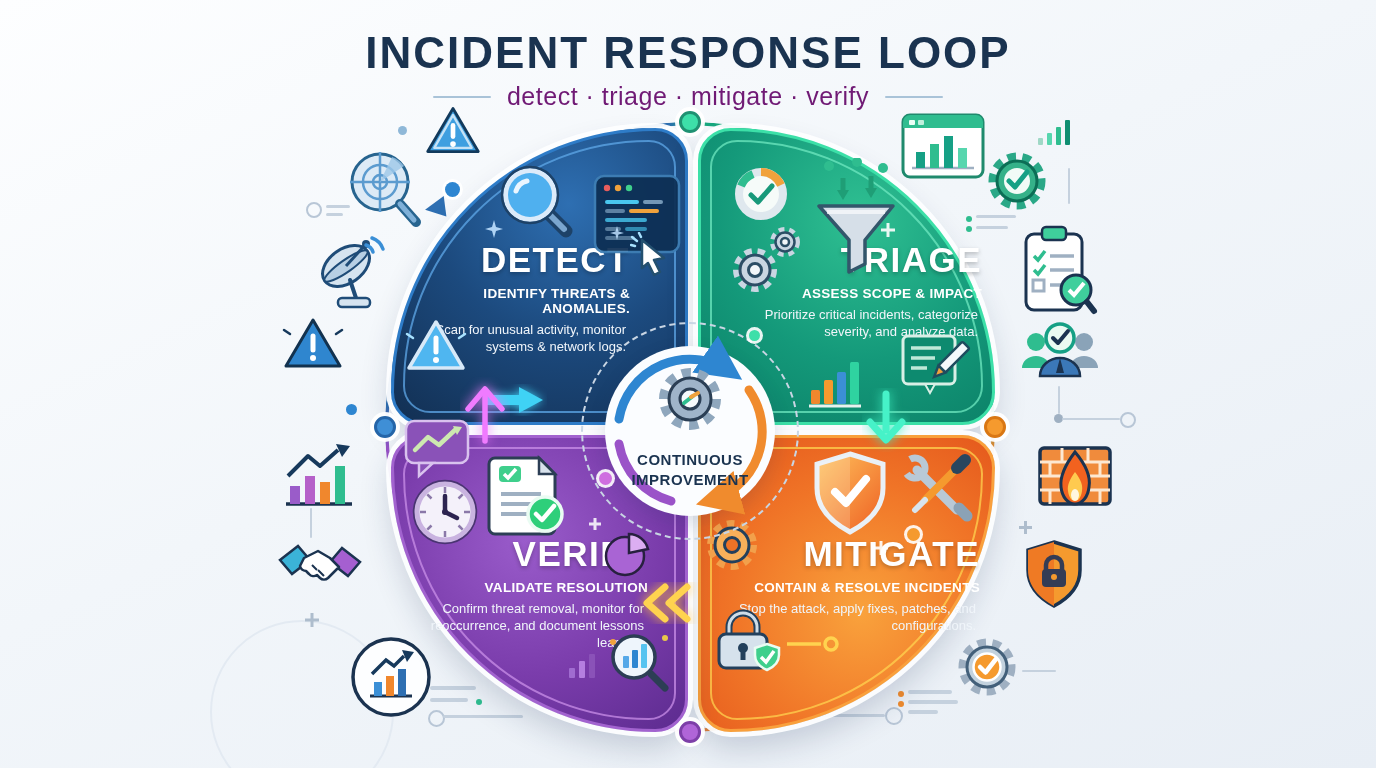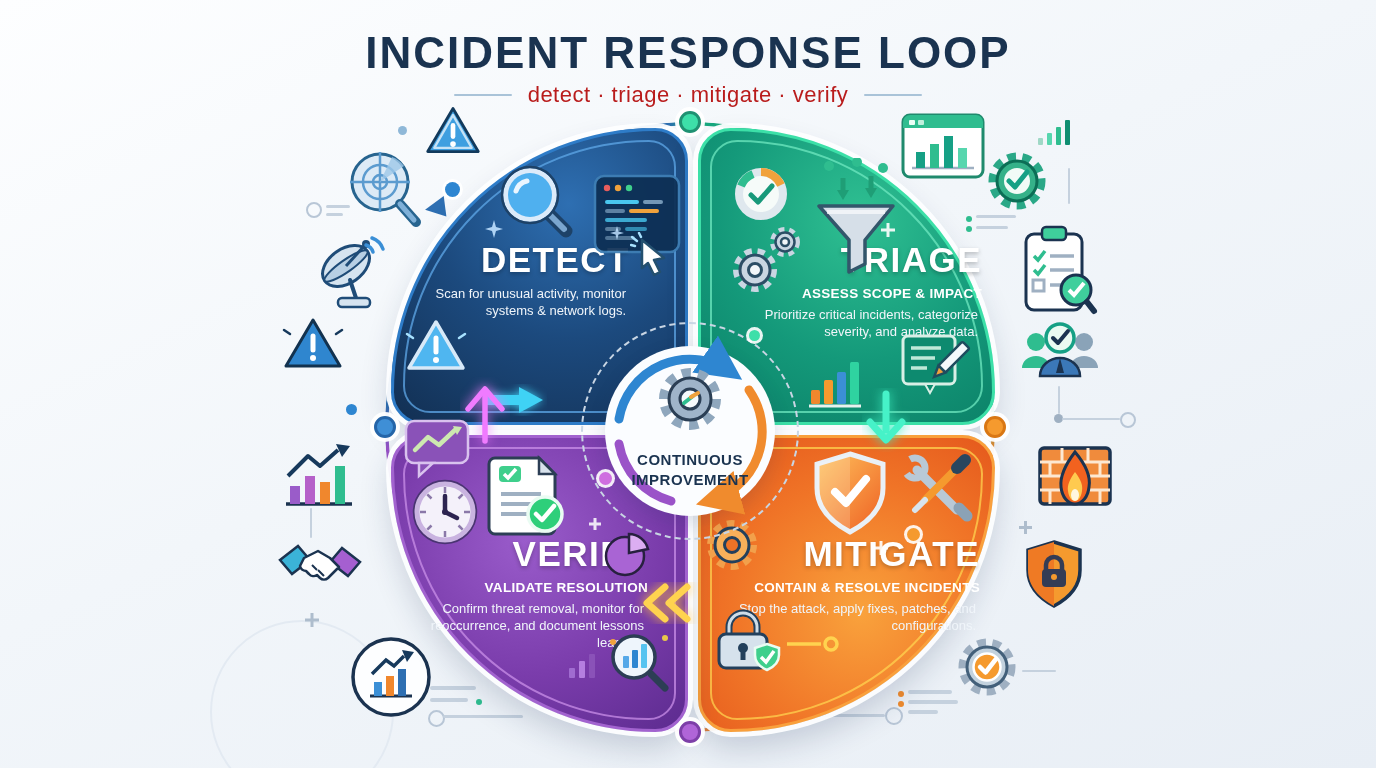--- a/index.html
+++ b/index.html
@@ -8,21 +8,21 @@
     font-family:"Liberation Sans",sans-serif}
   .canvas{position:relative;width:1376px;height:768px}
   .icon{position:absolute}
   .icon svg{display:block}
 
   
   .title{position:absolute;top:28px;left:0;right:0;text-align:center;
     font-size:44px;font-weight:bold;color:#1a3350;letter-spacing:2px}
   .subtitle-row{position:absolute;top:82px;left:0;right:0;display:flex;
     justify-content:center;align-items:center;gap:16px}
-  .subtitle{font-size:22px;color:#b91c1c;font-weight:normal;letter-spacing:.5px}
+  .subtitle{font-size:25px;color:#701a75;font-weight:normal;letter-spacing:.5px}
   .sub-line{width:58px;height:2px;background:#a9c3d8;border-radius:2px}
 
   
   .loop{position:absolute;left:385px;top:122px;width:610px;height:610px}
   .outer-ring{position:absolute;inset:0;border-radius:50%;
     background:conic-gradient(from 0deg,#18a87e 0deg 86deg,#f08b2d 94deg 176deg,#9a53c8 184deg 266deg,#2e6fb2 274deg 356deg,#18a87e 360deg);
     -webkit-mask:radial-gradient(closest-side,transparent calc(100% - 4px),#000 calc(100% - 3px));
     mask:radial-gradient(closest-side,transparent calc(100% - 4px),#000 calc(100% - 3px))}
   .quad{position:absolute;width:291px;height:291px;border:3px solid var(--bo);
     box-shadow:0 0 0 5px rgba(253,254,255,.95),0 16px 32px rgba(24,44,84,.2)}
@@ -301,20 +301,21 @@
         </svg>
     </div>
 
     <div class="quad q-detect"></div>
     <div class="quad q-triage"></div>
     <div class="quad q-mitigate"></div>
     <div class="quad q-verify"></div>
 
     <div class="qt" style="left:30px;top:118px;width:215px">
       <h2>DETECT</h2>
+      <h3>IDENTIFY THREATS &amp; ANOMALIES.</h3>
       <p>Scan for unusual activity, monitor systems &amp; network logs.</p>
     </div>
     <div class="qt" style="left:352px;top:118px;width:245px">
       <h2>TRIAGE</h2>
       <h3>ASSESS SCOPE &amp; IMPACT</h3>
       <p>Prioritize critical incidents, categorize severity, and analyze data.</p>
     </div>
     <div class="qt" style="left:18px;top:412px;width:245px">
       <h2>VERIFY</h2>
       <h3>VALIDATE RESOLUTION</h3>

